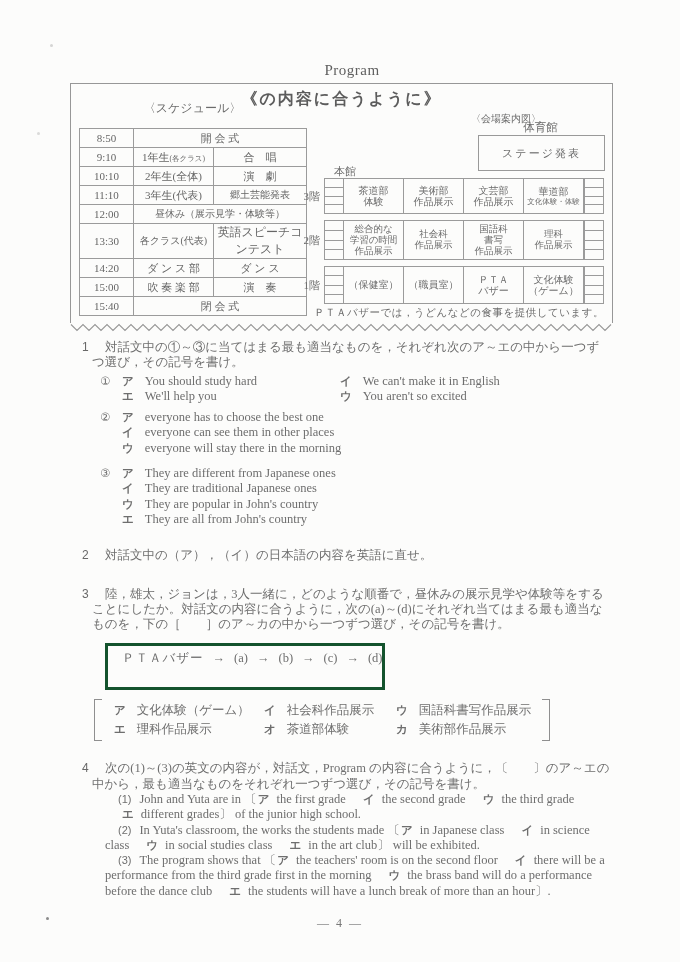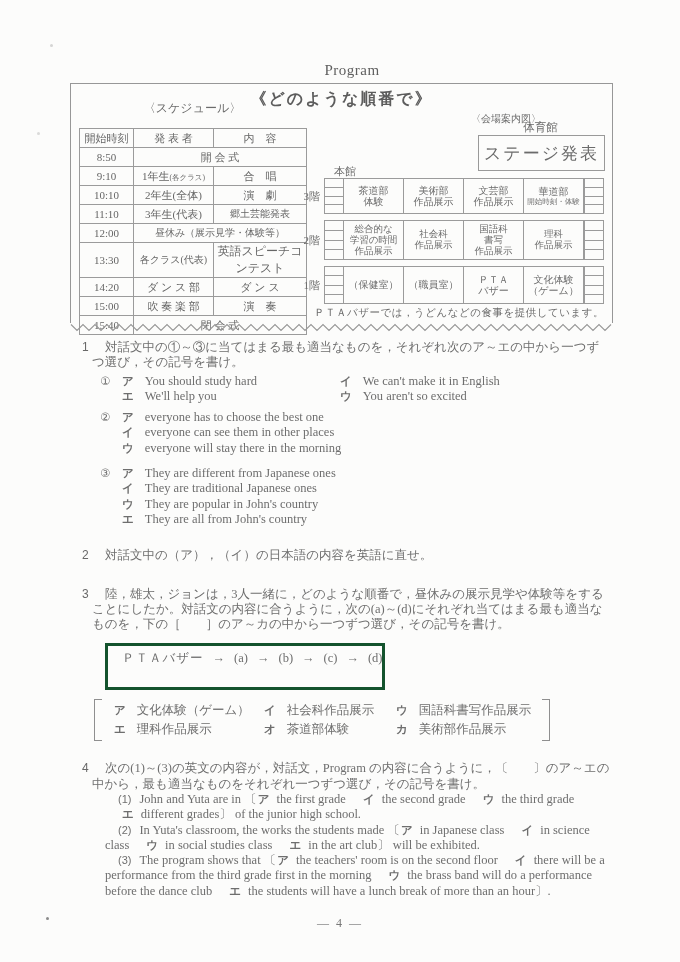--- a/index.html
+++ b/index.html
@@ -16,21 +16,21 @@
   .sched-head{position:absolute;left:8px;top:16px;width:227px;text-align:center;font-size:12px;}
   table.sched{position:absolute;left:8px;top:44px;width:227px;border-collapse:collapse;table-layout:fixed;}
   table.sched td,table.sched th{border:1px solid #9b9b9b;height:18px;padding:0;
         text-align:center;vertical-align:middle;font-size:11px;font-weight:normal;color:#666;}
   table.sched .tiny{font-size:7.5px;}
   table.sched .mid{font-size:10px;}
   table.sched .narrow{font-size:12px;letter-spacing:0;}
   .map-head{position:absolute;left:355px;top:28px;width:160px;text-align:center;font-size:10px;}
   .gym-label{position:absolute;left:407px;top:36px;width:125px;text-align:center;font-size:11.5px;}
   .gym-box{position:absolute;left:407px;top:51px;width:125px;height:34px;border:1px solid #999;
-           display:flex;align-items:center;justify-content:center;font-size:17px;letter-spacing:2px;}
+           display:flex;align-items:center;justify-content:center;font-size:11px;letter-spacing:2px;}
   .bld-label{position:absolute;left:263px;top:80px;font-size:11px;}
   .floor{position:absolute;left:253px;width:280px;display:flex;}
   .f3{top:94px;height:36px;}
   .f2{top:136px;height:40px;}
   .f1{top:182px;height:38px;}
   .fl-label{position:absolute;left:-32px;width:28px;text-align:right;top:50%;
             transform:translateY(-50%);font-size:11px;}
   .stairs{width:20px;border:1px solid #9b9b9b;display:flex;flex-direction:column;box-sizing:border-box;}
   .stairs i{flex:1;border-top:1px solid #9b9b9b;}
   .stairs i:first-child{border-top:none;}
@@ -87,35 +87,30 @@
 <body>
 
 <div class="page">
   <div class="speck s1"></div>
   <div class="speck s2"></div>
   <div class="speck s3"></div>
 
   <div class="doc-title">Program</div>
 
   <div class="pbox">
-    <div class="pbox-title">《どのような順番で》</div>
+    <div class="pbox-title">《の内容に合うように》</div>
 
     <div class="sched-head">〈スケジュール〉</div>
     <table class="sched">
       <colgroup>
           <col style="width:54px">
           <col style="width:80px">
           <col style="width:93px">
         </colgroup>
       <tbody>
-          <tr>
-        <th>開始時刻</th>
-        <th>発 表 者</th>
-        <th>内　容</th>
-      </tr>
       <tr>
         <td>8:50</td>
         <td colspan="2">開 会 式</td>
       </tr>
       <tr>
         <td>9:10</td>
         <td><span>1年生</span><span class="tiny">(各クラス)</span></td>
         <td>合　唱</td>
       </tr>
       <tr>
@@ -174,21 +169,21 @@
       <div class="room">
           <span>美術部</span>
           <span>作品展示</span>
         </div>
       <div class="room">
           <span>文芸部</span>
           <span>作品展示</span>
         </div>
       <div class="room">
           <span>華道部</span>
-          <span class="sm">開始時刻・体験</span>
+          <span class="sm">文化体験・体験</span>
         </div>
       <div class="stairs">
           <i></i>
           <i></i>
           <i></i>
           <i></i>
         </div>
     </div>
 
     <div class="floor f2">

